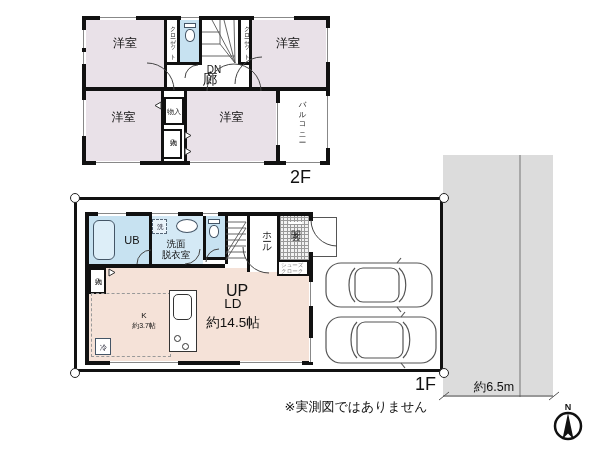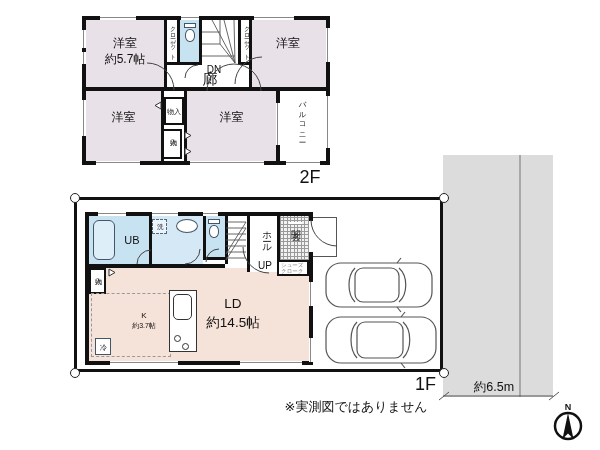--- a/index.html
+++ b/index.html
@@ -24,21 +24,20 @@
 <div id="page">
 
   <div class="abs" style="left:443px;top:155px;width:110px;height:242px;background:#dcdcdc;"></div>
   <div class="abs" style="left:519px;top:155px;width:1.5px;height:242px;background:#a8a8a8;"></div>
 
   <div class="abs" style="left:82px;top:16px;width:248px;height:149px;border:4px solid #111;background:#fff;"></div>
 
   <div class="abs" style="left:86px;top:20px;width:81px;height:67px;background:#e9e1e8;border-right:3px solid #111;"></div>
   <div class="rlabel" style="left:86px;top:36px;width:78px;font-size:12px;">
     <div>洋室</div>
-    <div>約5.7帖</div>
   </div>
 
   <div class="abs" style="left:167px;top:20px;width:13px;height:45px;background:#fff;border-right:3px solid #111;border-bottom:3px solid #111;">
     <span class="vt" style="position:absolute;left:1px;top:2px;font-size:6px;letter-spacing:0;color:#222;">クローゼット</span>
   </div>
 
   <div class="abs" style="left:180px;top:20px;width:22px;height:45px;background:#c7e2f1;border-right:3px solid #111;border-bottom:3px solid #111;"></div>
   <div class="abs" style="left:184px;top:23px;width:12px;height:5px;background:#fff;border:1px solid #456;"></div>
   <div class="abs" style="left:185px;top:29px;width:10px;height:13px;background:#fff;border:1px solid #456;border-radius:45%;"></div>
 
@@ -87,41 +86,45 @@
   <div class="winh" style="left:254px;top:16px;width:40px;"></div>
   <div class="winv" style="left:82px;top:30px;height:18px;"></div>
   <div class="winv" style="left:82px;top:52px;height:12px;"></div>
   <div class="winv" style="left:82px;top:100px;height:36px;"></div>
   <div class="winv" style="left:326px;top:28px;height:34px;"></div>
   <div class="winv" style="left:326px;top:96px;height:52px;"></div>
   <div class="winh" style="left:96px;top:161px;width:44px;"></div>
   <div class="winh" style="left:190px;top:161px;width:74px;"></div>
   <div class="winh" style="left:286px;top:161px;width:34px;"></div>
 
-  <div class="rlabel" style="left:290px;top:166px;width:40px;font-size:18px;text-align:center;">2F</div>
+  <div class="rlabel" style="left:290px;top:166px;width:40px;font-size:18px;text-align:left;">2F</div>
 
   <div class="abs" style="left:74px;top:197px;width:369px;height:175px;border:3px solid #111;background:#fff;"></div>
   <div class="bmark" style="left:70px;top:193px;"></div>
   <div class="bmark" style="left:439px;top:193px;"></div>
   <div class="bmark" style="left:70px;top:368px;"></div>
   <div class="bmark" style="left:439px;top:368px;"></div>
 
   <div class="abs" style="left:85px;top:212px;width:228px;height:153px;border:4px solid #111;background:#fff;"></div>
 
   <div class="abs" style="left:89px;top:268px;width:220px;height:93px;background:#f5e2d8;"></div>
 
   <div class="abs" style="left:89px;top:216px;width:60px;height:48px;background:#c7e2f1;"></div>
   <div class="abs" style="left:93px;top:220px;width:22px;height:40px;background:#ddeef8;border:1.5px solid #456;border-radius:6px;"></div>
   <div class="rlabel" style="left:117px;top:233px;width:30px;font-size:11px;">UB</div>
 
   <div class="abs" style="left:149px;top:216px;width:54px;height:48px;background:#d4e9f5;border-left:3px solid #111;"></div>
   <div class="abs" style="left:152px;top:219px;width:15px;height:15px;background:#eaf4fb;border:1px dashed #567;">
     <span style="position:absolute;left:4px;top:3px;font-size:6.5px;color:#223;">洗</span>
   </div>
   <div class="abs" style="left:176px;top:219px;width:22px;height:14px;background:#fff;border:1.2px solid #456;border-radius:50%;"></div>
+  <div class="rlabel" style="left:149px;top:238px;width:54px;font-size:9.5px;line-height:1.2;">
+    <div>洗面</div>
+    <div>脱衣室</div>
+  </div>
 
   <div class="abs" style="left:203px;top:216px;width:22px;height:44px;background:#c7e2f1;border-left:3px solid #111;border-bottom:3px solid #111;"></div>
   <div class="abs" style="left:208px;top:219px;width:12px;height:5px;background:#fff;border:1px solid #456;"></div>
   <div class="abs" style="left:209px;top:225px;width:10px;height:13px;background:#fff;border:1px solid #456;border-radius:45%;"></div>
 
   <div class="abs" style="left:225px;top:216px;width:22px;height:48px;background:#fff;border-left:3px solid #111;"></div>
 
   <div class="abs" style="left:247px;top:216px;width:30px;height:56px;background:#fff;border-left:3px solid #111;">
     <span class="vt" style="position:absolute;left:10px;top:8px;font-size:9.5px;letter-spacing:1px;color:#222;">ホール</span>
   </div>
@@ -148,21 +151,21 @@
     <div style="font-size:7px;">約3.7帖</div>
   </div>
   <div class="abs" style="left:95px;top:338px;width:16px;height:17px;background:#fff;border:1px solid #456;">
     <span style="position:absolute;left:4px;top:4px;font-size:7px;color:#223;">冷</span>
   </div>
   <div class="abs" style="left:169px;top:290px;width:28px;height:62px;background:#fff;border:1.5px solid #333;"></div>
   <div class="abs" style="left:173px;top:294px;width:19px;height:26px;background:#fff;border:1px solid #333;border-radius:5px;"></div>
   <div class="abs" style="left:174px;top:335px;width:7px;height:7px;border:1px solid #333;border-radius:50%;"></div>
   <div class="abs" style="left:182px;top:343px;width:7px;height:7px;border:1px solid #333;border-radius:50%;"></div>
 
-  <div class="rlabel" style="left:224px;top:259px;width:26px;font-size:10px;margin-left:28px;">UP</div>
+  <div class="rlabel" style="left:224px;top:281px;width:26px;font-size:16px;">UP</div>
 
   <div class="rlabel" style="left:186px;top:295px;width:94px;font-size:13.5px;line-height:1.4;">
     <div>LD</div>
     <div>約14.5帖</div>
   </div>
 
   <div class="winh" style="left:98px;top:212px;width:28px;"></div>
   <div class="winh" style="left:152px;top:212px;width:26px;"></div>
   <div class="winh" style="left:203px;top:212px;width:15px;"></div>
   <div class="winh" style="left:110px;top:361px;width:68px;"></div>

